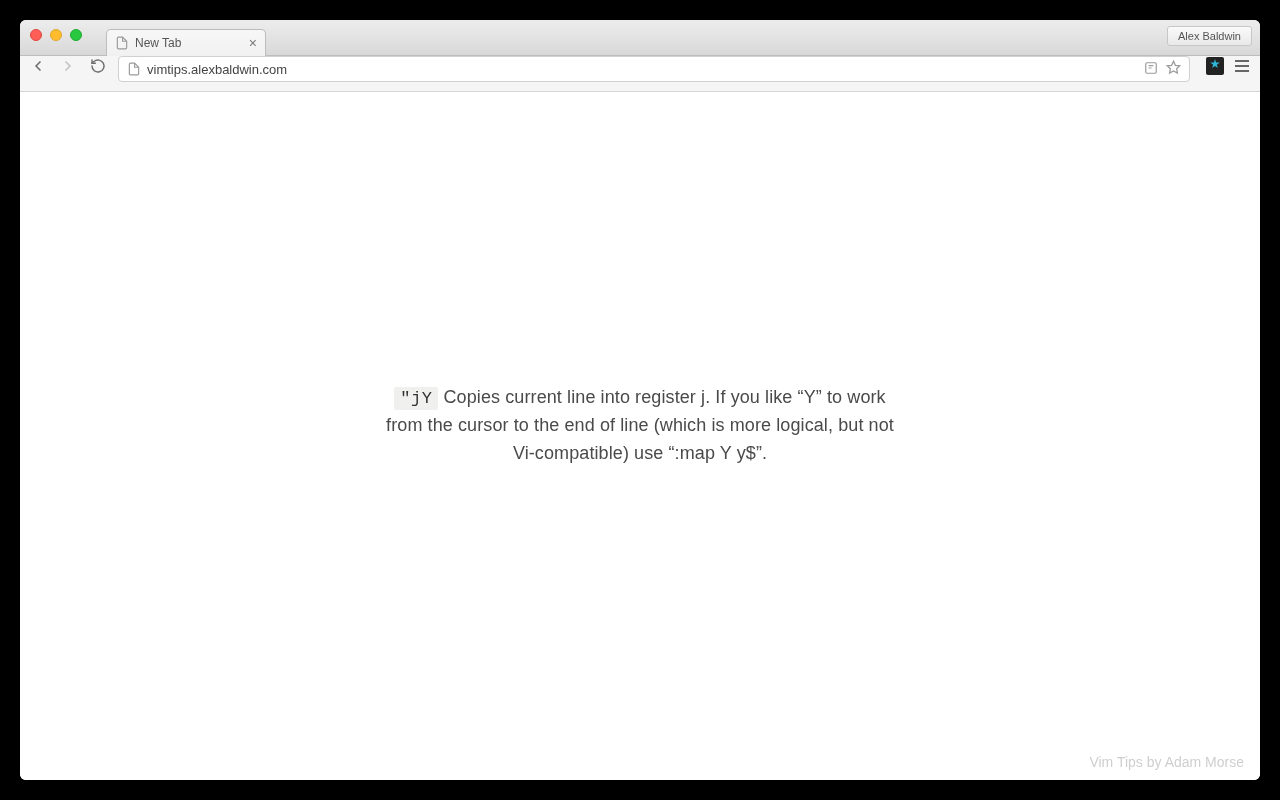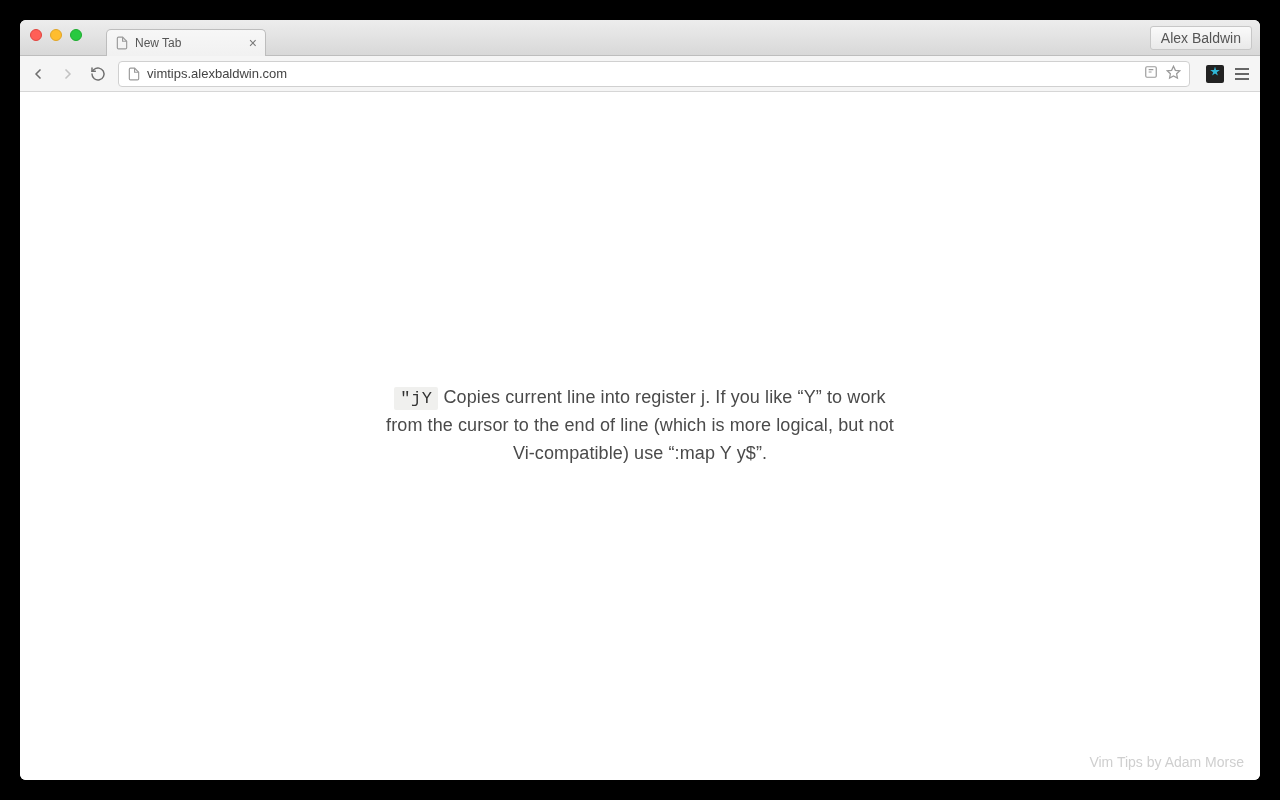--- a/index.html
+++ b/index.html
@@ -73,30 +73,30 @@
       line-height: 1;
       cursor: pointer;
     }
     .user-badge {
       position: absolute;
       right: 8px;
       top: 6px;
       background: linear-gradient(#fafafa,#e9e9e9);
       border: 1px solid #c7c7c7;
       border-radius: 3px;
-      font-size: 14px;
+      font-size: 11px;
       color: #555;
       padding: 3px 10px;
     }
     .toolbar {
       height: 36px;
       background: #f5f5f5;
       border-bottom: 1px solid #d6d6d6;
       display: flex;
-      align-items: center;
+      align-items: flex-start;
       padding: 0 8px;
       gap: 10px;
     }
     .nav-btn {
       width: 20px; height: 20px;
       display: flex; align-items: center; justify-content: center;
       color: #6f6f6f;
       cursor: pointer;
     }
     .nav-btn.disabled { color: #c2c2c2; cursor: default; }

